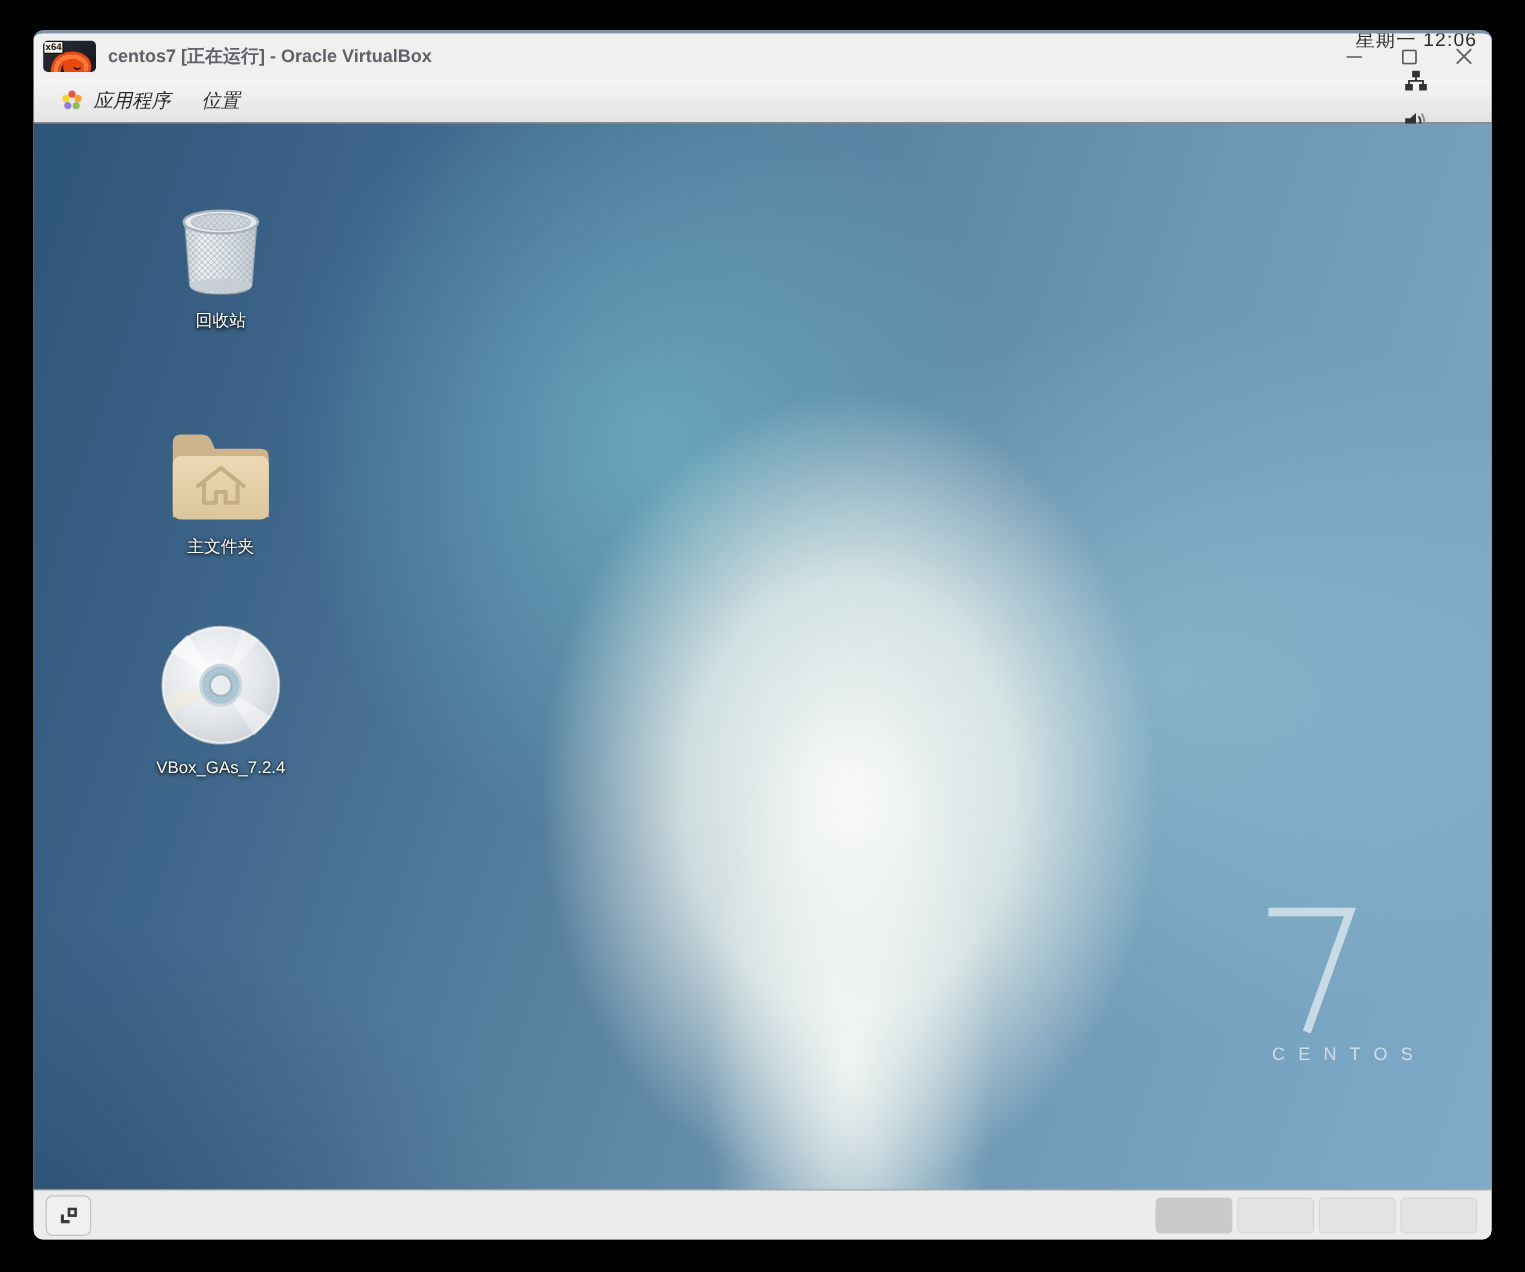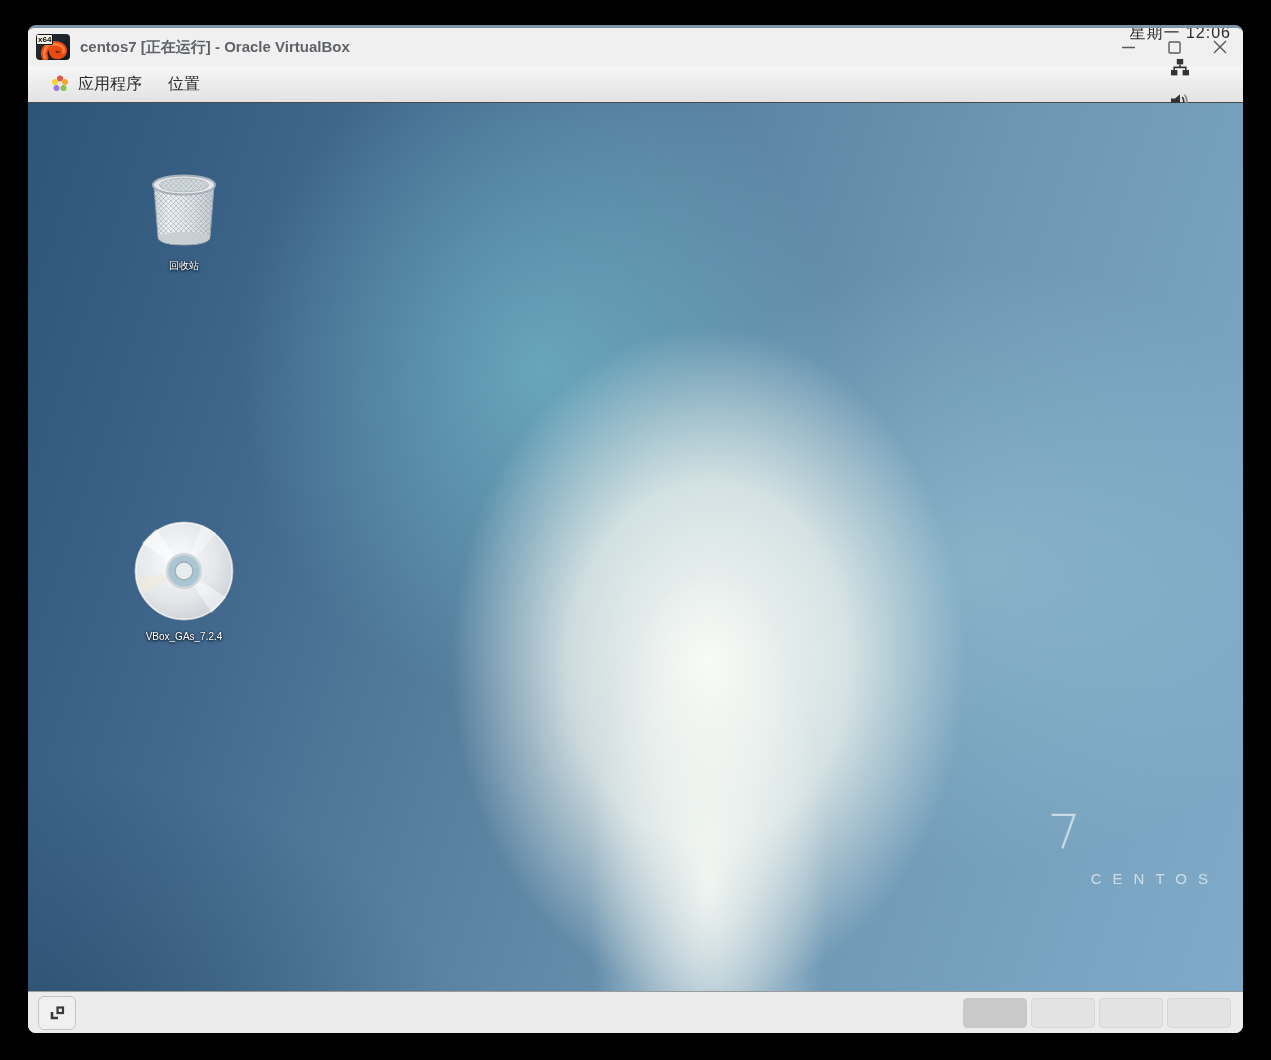--- a/index.html
+++ b/index.html
@@ -9,64 +9,64 @@
   .vbox-window {
     position:absolute; left:28px; top:25px; width:1215px; height:1008px;
     border-radius:8px; overflow:hidden; display:flex; flex-direction:column;
     background:#f0f0f0; border-top:3px solid #7e93a8;
     box-shadow:0 0 0 1px rgba(0,0,0,.45);
   }
 
   
   .titlebar { height:38px; background:#f0f0f0; display:flex; align-items:center;
               padding-left:8px; flex:0 0 auto; }
-  .vm-icon { width:34px; height:26px; border-radius:4px; position:relative;
+  .vm-icon { width:44px; height:26px; border-radius:4px; position:relative;
              background:linear-gradient(145deg,#2a2f3a,#12151c); overflow:hidden; flex:0 0 auto;padding-left:24px; }
   .vm-icon svg { position:absolute; inset:0; }
   .vm-badge { position:absolute; left:0; top:0; background:#f5f0e8; color:#111;
               font-size:8px; font-weight:bold; line-height:9px; padding:0 1px;
               border:1px solid #111; border-radius:1px; }
   .title-text { margin-left:10px; font-size:15px; color:#5f6368; white-space:nowrap;font-weight:bold; }
   .titlebar-spacer { flex:1; }
   .win-btn { width:46px; height:38px; display:flex; align-items:center; justify-content:center; }
   .win-btn svg { display:block; }
 
   
   .gnome-panel { height:37px; flex:0 0 auto; display:flex; align-items:center;
                  background:linear-gradient(#f6f6f6,#e3e3e3);
                  border-bottom:1px solid #4a4a4a; padding:0 12px; }
   .panel-menu { display:flex; align-items:center; gap:8px; padding:0 10px;
-                height:100%; font-size:16px; color:#2b2b2b; }
+                height:100%; font-size:16px; color:#2b2b2b;font-style:italic; }
   .panel-menu + .panel-menu { margin-left:6px; }
   .panel-right { margin-left:auto; display:flex; align-items:center; gap:12px;flex-direction:column; }
   .panel-clock { font-size:16px; color:#2b2b2b; letter-spacing:1px; }
   .tray-icon { width:22px; height:22px; display:flex; align-items:center; justify-content:center; }
 
   
   .desktop { flex:1; position:relative; overflow:hidden;
     background:
       radial-gradient(ellipse 160px 420px at 56% 88%, rgba(250,252,246,.85) 0%, rgba(250,252,246,0) 75%),
       radial-gradient(ellipse 330px 430px at 56% 63%, rgba(252,253,248,.97) 0%, rgba(250,252,244,.72) 42%, rgba(246,250,240,0) 78%),
       radial-gradient(ellipse 430px 480px at 42% 30%, rgba(120,198,212,.55) 0%, rgba(120,198,212,0) 70%),
       radial-gradient(ellipse 520px 420px at 78% 52%, rgba(170,215,226,.38) 0%, rgba(170,215,226,0) 72%),
       radial-gradient(ellipse 620px 420px at 0% 108%, rgba(30,62,92,.55) 0%, rgba(30,62,92,0) 70%),
       linear-gradient(108deg, #2d5577 0%, #3e658a 20%, #567f9e 42%, #6c96b2 66%, #7aa5c2 88%, #80abc8 100%);
   }
 
   .desktop-icon { position:absolute; width:130px; display:flex; flex-direction:column;
                   align-items:center; }
-  .desktop-icon .di-label { margin-top:8px; font-size:10px; color:#fff;
+  .desktop-icon .di-label { margin-top:8px; font-size:14px; color:#fff;
       text-shadow:0 1px 3px rgba(0,0,0,.95), 0 0 2px rgba(0,0,0,.7); white-space:nowrap; }
   #icon-trash  { left:91px; top:68px; }
   #icon-home   { left:91px; top:252px; }
   #icon-cd     { left:86px; top:416px; }
 
   
   .centos-brand { position:absolute; right:24px; bottom:104px; width:170px;
-                  display:flex; flex-direction:row; align-items:flex-end; }
+                  display:flex; flex-direction:column; align-items:flex-start; }
   .centos-name { margin-top:6px; font-size:15px; letter-spacing:11px; padding-left:11px;
                  color:rgba(255,255,255,.62); }
 
   
   .statusbar { height:42px; flex:0 0 auto; background:#ececec;
                border-top:1px solid #9b9b9b; display:flex; align-items:center; padding:0 10px; }
   .scale-btn { width:38px; height:34px; border:1px solid #c3c3c3; border-radius:6px;
                background:#f0f0f0; display:flex; align-items:center; justify-content:center; }
   .status-segments { margin-left:auto; display:flex; gap:4px; margin-right:2px; }
   .status-seg { width:64px; height:30px; border-radius:4px; background:#e3e3e3;
@@ -167,20 +167,37 @@
         <path d="M8,15 L12,66 Q13,74 38,74 Q63,74 64,66 L68,15 Z" fill="url(#bodyG)" stroke="#9aa4ac" stroke-width="1"></path>
         <path d="M8,15 L12,66 Q13,74 38,74 Q63,74 64,66 L68,15 Z" fill="url(#mesh)"></path>
         <ellipse cx="38" cy="67" rx="26" ry="6" fill="#c6cdd3" opacity="0.9"></ellipse>
         <ellipse cx="38" cy="14" rx="31" ry="9.5" fill="#e6eaed" stroke="#a7b0b8" stroke-width="2"></ellipse>
         <ellipse cx="38" cy="14" rx="24.5" ry="6.8" fill="#d2d9dd" stroke="#b6bec5" stroke-width="1"></ellipse>
         <ellipse cx="38" cy="14" rx="24.5" ry="6.8" fill="url(#mesh)" opacity="0.8"></ellipse>
       </svg>
       <span class="di-label">回收站</span>
     </div>
 
+    <div class="desktop-icon" id="icon-home">
+      <svg width="92" height="84" viewBox="0 0 92 84">
+        <defs>
+          <linearGradient id="foldG" x1="0" y1="0" x2="0" y2="1">
+            <stop offset="0" stop-color="#ecd9b4"></stop>
+              <stop offset="1" stop-color="#dcc69e"></stop>
+          </linearGradient>
+        </defs>
+        <path d="M6,76 V14 Q6,7 13,7 H30 Q36,7 38,12 L41,19 H79 Q86,19 86,26 V76 Z" fill="#cdb48c"></path>
+        <rect x="6" y="25" width="80" height="53" rx="7" fill="url(#foldG)"></rect>
+        <g fill="none" stroke="#c5ae85" stroke-width="3.4" stroke-linecap="round" stroke-linejoin="round">
+          <path d="M27,50 L46,35 L65,50"></path>
+          <path d="M32,48 V64 H42 V55 H50 V64 H60 V48"></path>
+        </g>
+      </svg>
+      <span class="di-label">主文件夹</span>
+    </div>
 
     <div class="desktop-icon" id="icon-cd" style="width:140px">
       <svg width="104" height="104" viewBox="0 0 104 104">
         <defs>
           <radialGradient id="discG" cx="42%" cy="38%" r="70%">
             <stop offset="0" stop-color="#fafbfc"></stop>
               <stop offset="0.6" stop-color="#e4e7ea"></stop>
             <stop offset="1" stop-color="#c9cdd2"></stop>
           </radialGradient>
         </defs>

